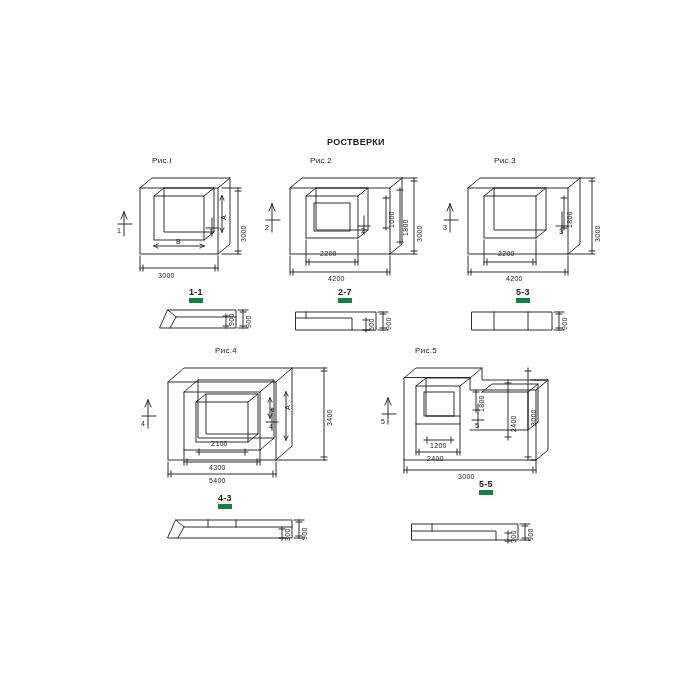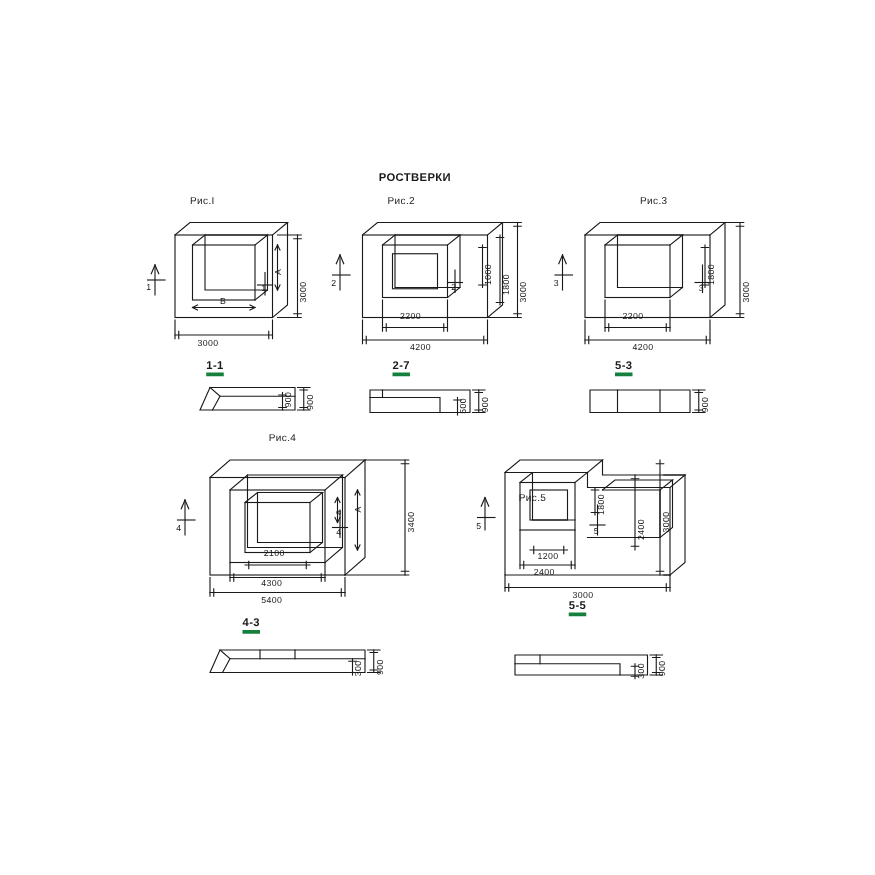--- a/index.html
+++ b/index.html
@@ -24,28 +24,28 @@
   .lbl {
     position: absolute;
     font-family: "Liberation Sans", sans-serif;
     font-size: 8px;
     letter-spacing: 0.3px;
     white-space: nowrap;
     color: #1a1a1a;
     line-height: 1;
   }
   .lbl.b { font-weight: bold; }
-  .lbl.t9 { font-size: 9px; }
+  .lbl.t9 { font-size: 9px; margin-left: 24px; }
   .lbl.t7 { font-size: 7px; }
   .rot {
     transform-origin: left top;
     transform: rotate(-90deg);
   }
   .ul {
-    border-bottom: 3px solid #15803d;
+    border-bottom: 5px solid #15803d;
     padding-bottom: 1px;
   }
 </style>
 </head>
 <body>
 
 <svg id="sheet" viewBox="0 0 700 700">
   <g fill="none" stroke="#1a1a1a" stroke-width="0.9" stroke-linecap="square">
 
     <rect x="140" y="188" width="78" height="66"></rect>
@@ -277,21 +277,21 @@
 <div class="lbl t7" style="left:361px; top:227px;">2</div>
 <div class="lbl t7 rot" style="left:388px; top:228px;">1000</div>
 <div class="lbl t7 rot" style="left:402px; top:236px;">1800</div>
 <div class="lbl t7 rot" style="left:416px; top:242px;">3000</div>
 <div class="lbl t7" style="left:320px; top:250px;">2200</div>
 <div class="lbl t7" style="left:328px; top:275px;">4200</div>
 <div class="lbl t9 b ul" style="left:314px; top:288px;">2-7</div>
 <div class="lbl t7 rot" style="left:385px; top:330px;">900</div>
 <div class="lbl t7 rot" style="left:368px; top:331px;">500</div>
 
-<div class="lbl" style="left:512px; top:157px;">Рис.3</div>
+<div class="lbl" style="left:494px; top:157px;">Рис.3</div>
 <div class="lbl t7" style="left:443px; top:224px;">3</div>
 <div class="lbl t7" style="left:559px; top:228px;">3</div>
 <div class="lbl t7 rot" style="left:566px; top:228px;">1800</div>
 <div class="lbl t7 rot" style="left:594px; top:242px;">3000</div>
 <div class="lbl t7" style="left:498px; top:250px;">2200</div>
 <div class="lbl t7" style="left:506px; top:275px;">4200</div>
 <div class="lbl t9 b ul" style="left:492px; top:288px;">5-3</div>
 <div class="lbl t7 rot" style="left:561px; top:330px;">900</div>
 
 <div class="lbl" style="left:215px; top:347px;">Рис.4</div>
@@ -300,21 +300,21 @@
 <div class="lbl t7 rot" style="left:268px; top:412px;">a</div>
 <div class="lbl t7 rot" style="left:284px; top:410px;">A</div>
 <div class="lbl t7 rot" style="left:326px; top:426px;">3400</div>
 <div class="lbl t7" style="left:211px; top:440px;">2100</div>
 <div class="lbl t7" style="left:209px; top:464px;">4300</div>
 <div class="lbl t7" style="left:209px; top:477px;">5400</div>
 <div class="lbl t9 b ul" style="left:194px; top:494px;">4-3</div>
 <div class="lbl t7 rot" style="left:301px; top:540px;">900</div>
 <div class="lbl t7 rot" style="left:284px; top:541px;">300</div>
 
-<div class="lbl" style="left:415px; top:347px;margin-top:48px;">Рис.5</div>
+<div class="lbl" style="left:415px; top:347px;">Рис.5</div>
 <div class="lbl t7" style="left:381px; top:418px;">5</div>
 <div class="lbl t7" style="left:475px; top:422px;">5</div>
 <div class="lbl t7 rot" style="left:478px; top:412px;">1800</div>
 <div class="lbl t7 rot" style="left:510px; top:432px;">2400</div>
 <div class="lbl t7 rot" style="left:530px; top:426px;">3000</div>
 <div class="lbl t7" style="left:430px; top:442px;">1200</div>
 <div class="lbl t7" style="left:427px; top:455px;">2400</div>
 <div class="lbl t7" style="left:458px; top:473px;">3000</div>
 <div class="lbl t9 b ul" style="left:455px; top:480px;">5-5</div>
 <div class="lbl t7 rot" style="left:527px; top:541px;">900</div>

